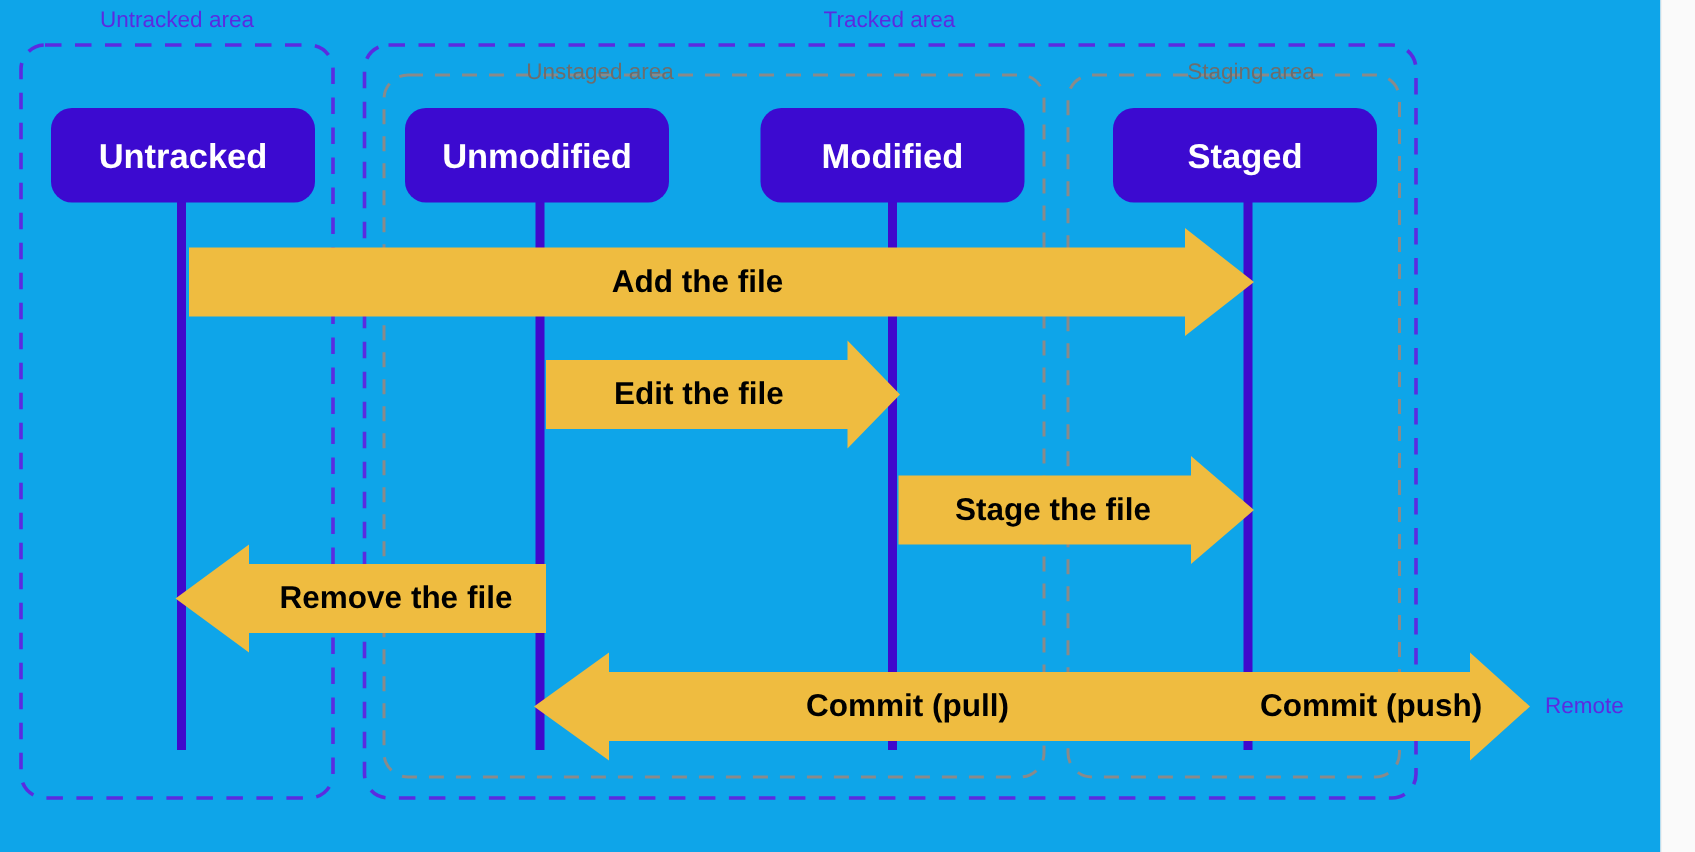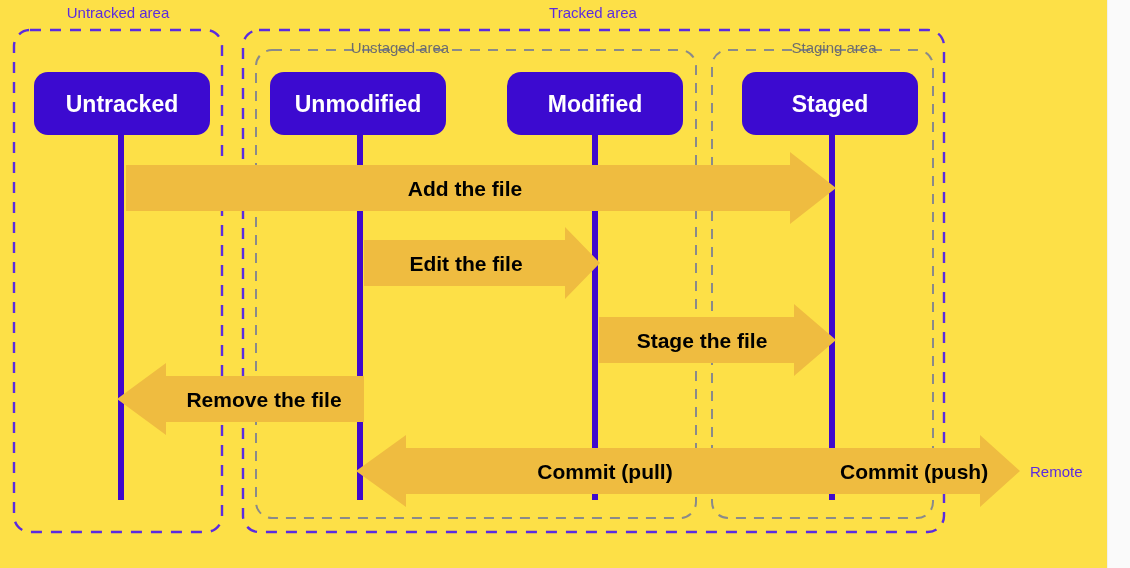--- a/index.html
+++ b/index.html
@@ -7,21 +7,21 @@
     padding: 0;
     background: #ffffff;
   }
   body {
     font-family: "Liberation Sans", sans-serif;
   }
   #canvas {
     position: relative;
     width: 1130px;
     height: 568px;
-    background: #fde047;
+    background: #0ea5e9;
     overflow: hidden;
   }
   #diagram-svg {
     position: absolute;
     left: 0;
     top: 0;
     width: 1130px;
     height: 568px;
   }
   .right-gutter {

